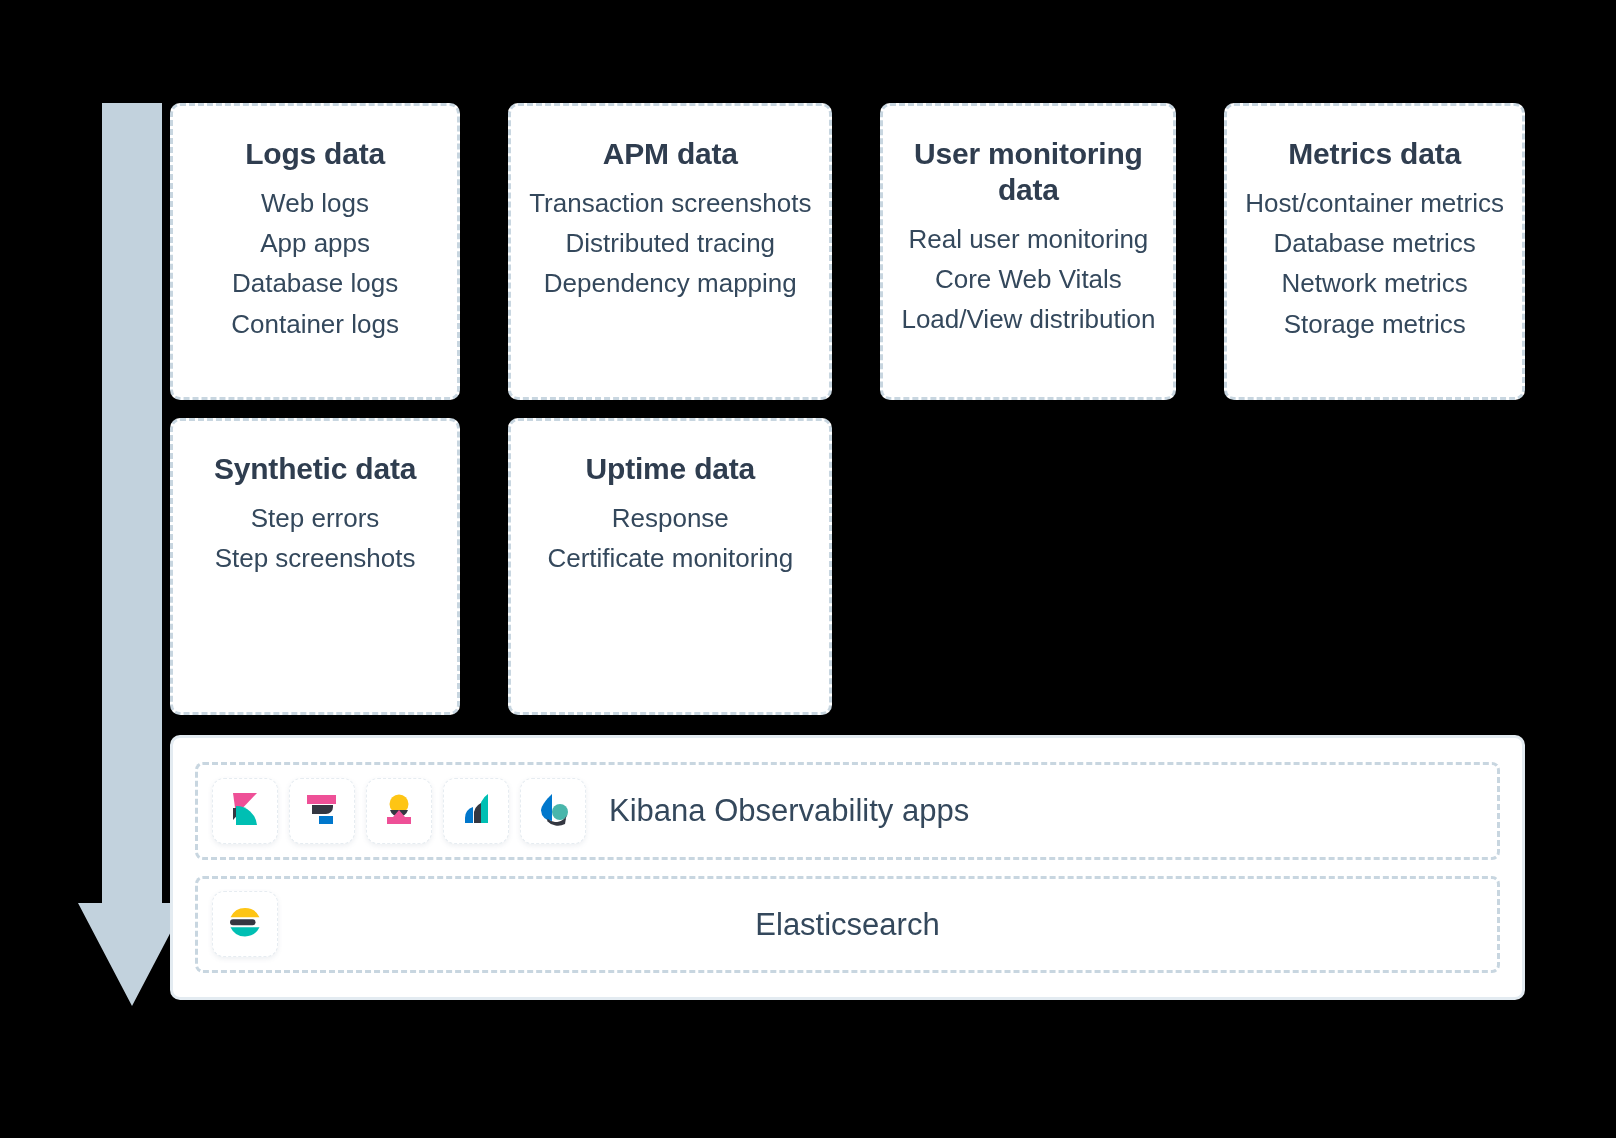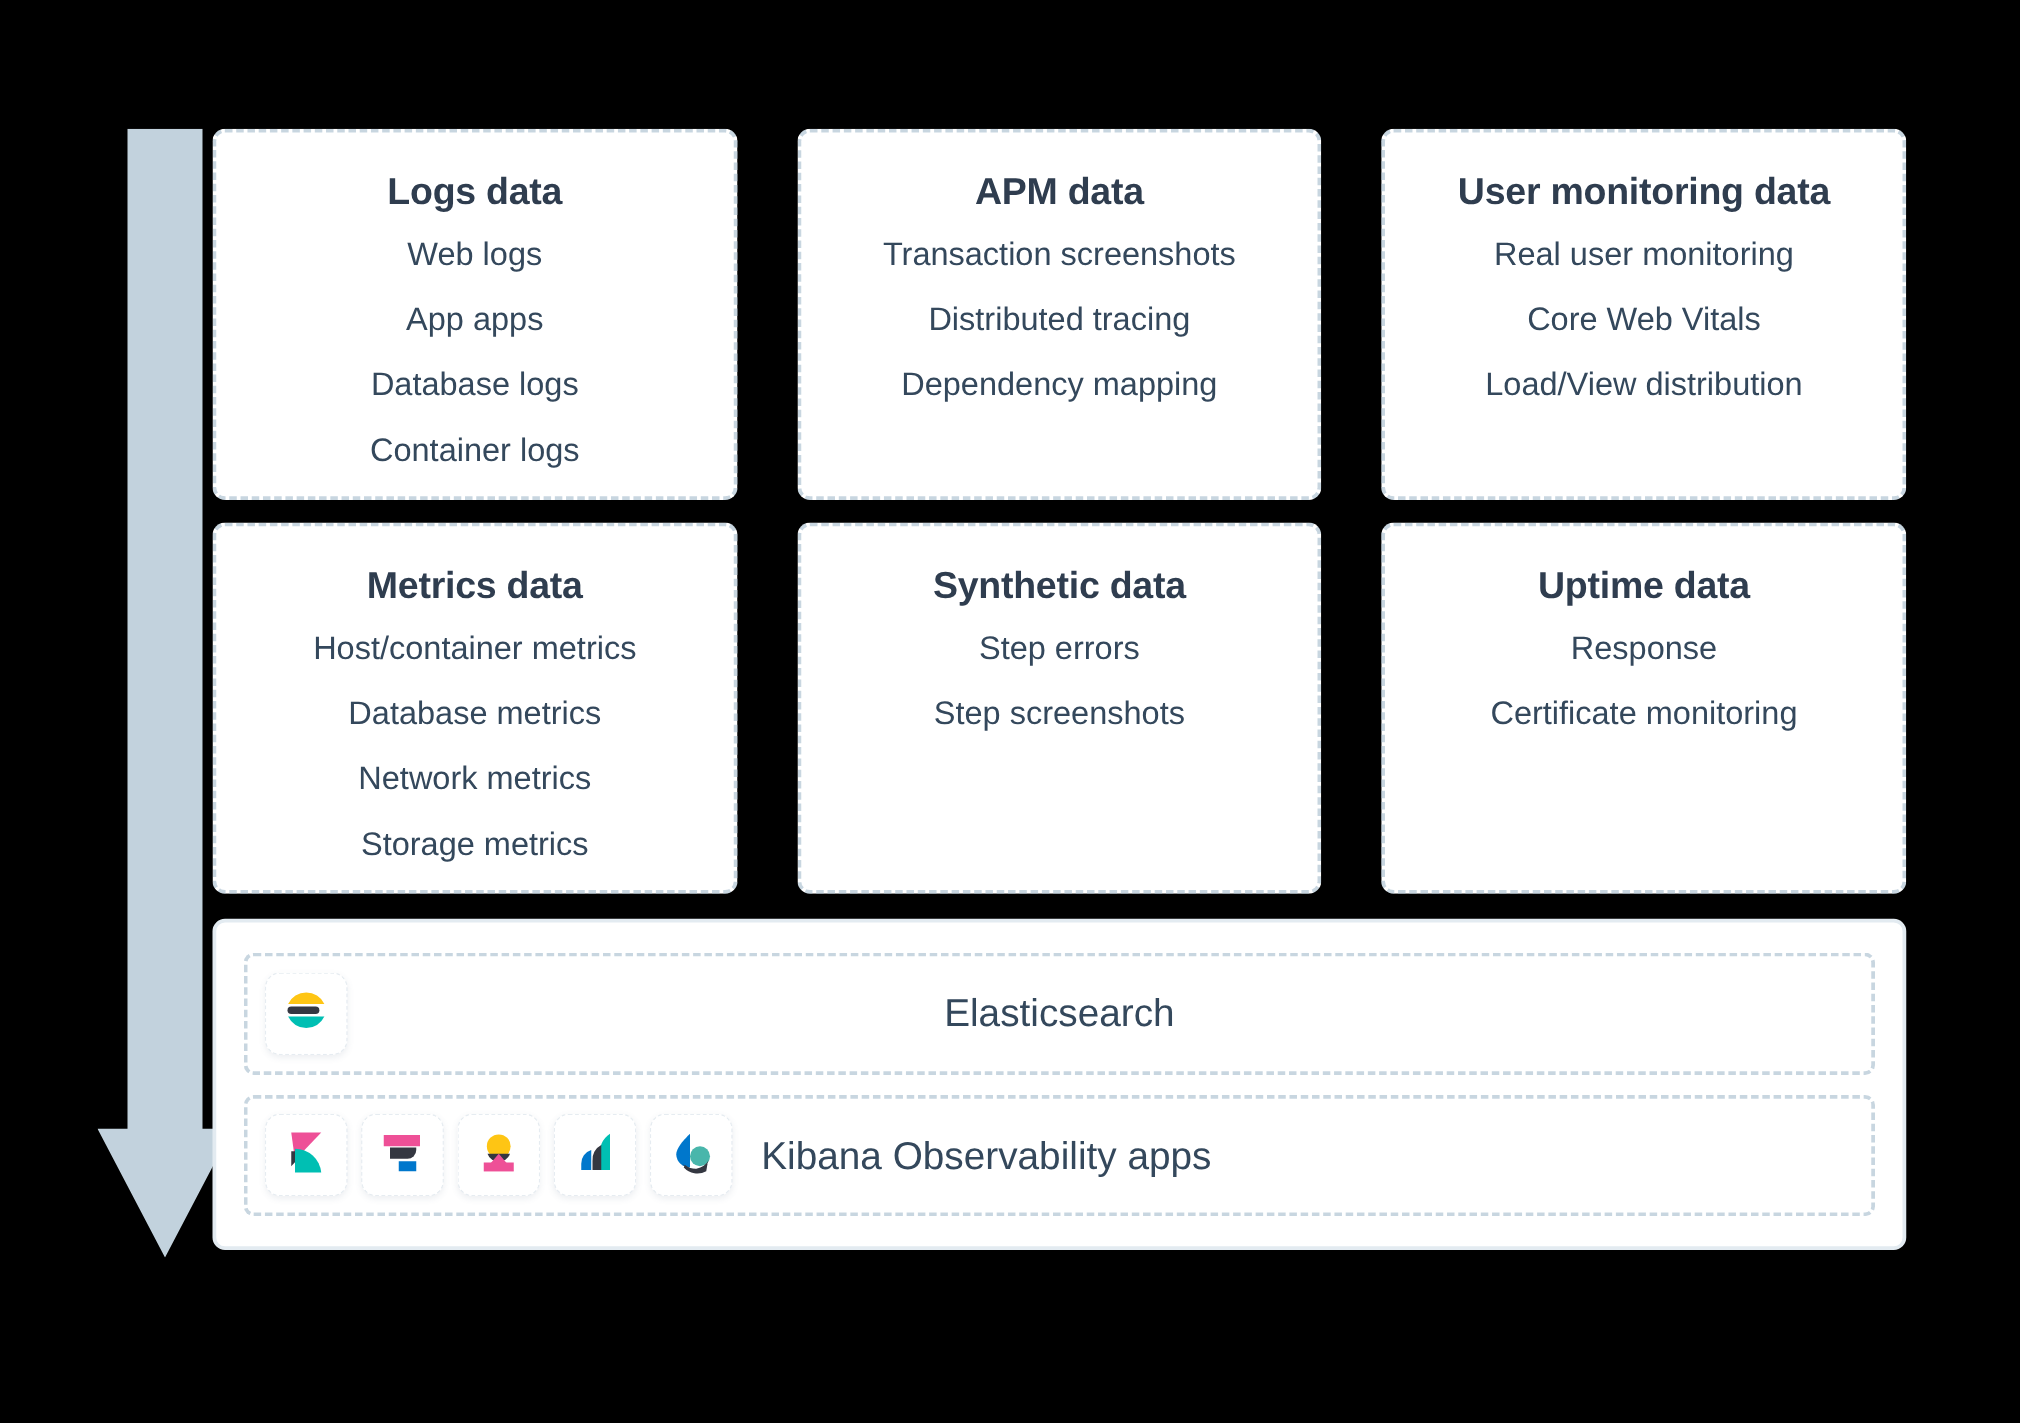--- a/index.html
+++ b/index.html
@@ -31,21 +31,21 @@
   }
 
   
   #card-grid {
     position: absolute;
     left: 170px;
     top: 103px;
     width: 1355px;
     height: 612px;
     display: grid;
-    grid-template-columns: repeat(3, 1fr);
+    grid-template-columns: repeat(4, 1fr);
     grid-template-rows: repeat(2, 1fr);
     column-gap: 48px;
     row-gap: 18px;
   }
 
   .data-card {
     background: #ffffff;
     border: 3px dashed #c8d6e0;
     border-radius: 10px;
     box-sizing: border-box;
@@ -61,21 +61,21 @@
     font-weight: bold;
     color: #2f3d4f;
     letter-spacing: -0.2px;
     margin: 0 0 12px 0;
     line-height: 1.2;
   }
 
   .card-items {
     display: flex;
     flex-direction: column;
-    gap: 14px;
+    gap: 2px;
   }
 
   .card-item {
     font-size: 26px;
     color: #34485c;
     line-height: 1.47;
     white-space: nowrap;
   }
 
   
@@ -207,88 +207,88 @@
       <div class="card-title">Uptime data</div>
       <div class="card-items">
         <div class="card-item">Response</div>
         <div class="card-item">Certificate monitoring</div>
       </div>
     </div>
 
   </div>
 
   <div id="platform-container">
+
+    <div class="platform-row" id="kibana-row">
+      <div class="logo-strip">
+
+        <div class="logo-tile">
+          <span>
+            <svg width="38" height="38" viewBox="0 0 38 38" xmlns="http://www.w3.org/2000/svg">
+              <path d="M7 3 H31 L10 25 Z" fill="#ee5097"></path>
+              <path d="M7 18 L18 18 L7 30 Z" fill="#343741"></path>
+              <path d="M10 35 H31 A21 21 0 0 0 10 16 Z" fill="#00bfb3"></path>
+            </svg>
+          </span>
+        </div>
+
+        <div class="logo-tile">
+          <span>
+            <svg width="38" height="38" viewBox="0 0 38 38" xmlns="http://www.w3.org/2000/svg">
+              <rect x="4" y="5" width="29" height="9" fill="#ee5097"></rect>
+              <path d="M9 15 H30 V17 A7 7 0 0 1 23 24 H9 Z" fill="#343741"></path>
+              <rect x="16" y="26" width="14" height="8" fill="#0077cc"></rect>
+            </svg>
+          </span>
+        </div>
+
+        <div class="logo-tile">
+          <span>
+            <svg width="38" height="38" viewBox="0 0 38 38" xmlns="http://www.w3.org/2000/svg">
+              <circle cx="19" cy="14" r="9.5" fill="#fec514"></circle>
+              <path d="M10 20 A9.5 9.5 0 0 0 28 20 Z" fill="#343741"></path>
+              <path d="M7 34 L19 20 L31 34 Z" fill="#ee5097"></path>
+              <rect x="7" y="27" width="24" height="7" fill="#ee5097"></rect>
+            </svg>
+          </span>
+        </div>
+
+        <div class="logo-tile">
+          <span>
+            <svg width="38" height="38" viewBox="0 0 38 38" xmlns="http://www.w3.org/2000/svg">
+              <path d="M31 4 V33 H23 V22 A18 18 0 0 1 31 4 Z" fill="#00bfb3"></path>
+              <path d="M24 13 V33 H17 V26 A13 13 0 0 1 24 13 Z" fill="#343741"></path>
+              <path d="M16 17 V33 H8 V28 A11 11 0 0 1 16 17 Z" fill="#0077cc"></path>
+            </svg>
+          </span>
+        </div>
+
+        <div class="logo-tile">
+          <span>
+            <svg width="38" height="38" viewBox="0 0 38 38" xmlns="http://www.w3.org/2000/svg">
+              <path d="M18 4 C18 4 7 14 7 20.5 A11 11 0 0 0 18 31 Z" fill="#0077cc"></path>
+              <path d="M26 14 A8 8 0 0 1 26 30 A8 8 0 0 1 26 14 Z" fill="#49b6ab"></path>
+              <path d="M12 28 A13 13 0 0 0 33 25 L30 33 A14 14 0 0 1 12 28 Z" fill="#343741"></path>
+              <path d="M14 29 C20 34 28 33 32 28 L31 34 A15 15 0 0 1 13 31 Z" fill="#343741"></path>
+            </svg>
+          </span>
+        </div>
+
+      </div>
+      <span class="row-label">Kibana Observability apps</span>
+    </div>
 
     <div class="platform-row" id="elasticsearch-row">
       <div class="logo-tile">
         <span>
           <svg width="40" height="40" viewBox="0 0 40 40" xmlns="http://www.w3.org/2000/svg">
             <path d="M5.5 15.2 A16 16 0 0 1 34.5 15.2 Z" fill="#fec514"></path>
             <rect x="5.0" y="17.2" width="25.5" height="6.0" rx="3.0" fill="#343741"></rect>
             <path d="M5.5 25.2 A16 16 0 0 0 34.5 25.2 Z" fill="#00bfb3"></path>
           </svg>
         </span>
       </div>
       <span class="row-label">Elasticsearch</span>
     </div>
 
-    <div class="platform-row" id="kibana-row">
-      <div class="logo-strip">
-
-        <div class="logo-tile">
-          <span>
-            <svg width="38" height="38" viewBox="0 0 38 38" xmlns="http://www.w3.org/2000/svg">
-              <path d="M7 3 H31 L10 25 Z" fill="#ee5097"></path>
-              <path d="M7 18 L18 18 L7 30 Z" fill="#343741"></path>
-              <path d="M10 35 H31 A21 21 0 0 0 10 16 Z" fill="#00bfb3"></path>
-            </svg>
-          </span>
-        </div>
-
-        <div class="logo-tile">
-          <span>
-            <svg width="38" height="38" viewBox="0 0 38 38" xmlns="http://www.w3.org/2000/svg">
-              <rect x="4" y="5" width="29" height="9" fill="#ee5097"></rect>
-              <path d="M9 15 H30 V17 A7 7 0 0 1 23 24 H9 Z" fill="#343741"></path>
-              <rect x="16" y="26" width="14" height="8" fill="#0077cc"></rect>
-            </svg>
-          </span>
-        </div>
-
-        <div class="logo-tile">
-          <span>
-            <svg width="38" height="38" viewBox="0 0 38 38" xmlns="http://www.w3.org/2000/svg">
-              <circle cx="19" cy="14" r="9.5" fill="#fec514"></circle>
-              <path d="M10 20 A9.5 9.5 0 0 0 28 20 Z" fill="#343741"></path>
-              <path d="M7 34 L19 20 L31 34 Z" fill="#ee5097"></path>
-              <rect x="7" y="27" width="24" height="7" fill="#ee5097"></rect>
-            </svg>
-          </span>
-        </div>
-
-        <div class="logo-tile">
-          <span>
-            <svg width="38" height="38" viewBox="0 0 38 38" xmlns="http://www.w3.org/2000/svg">
-              <path d="M31 4 V33 H23 V22 A18 18 0 0 1 31 4 Z" fill="#00bfb3"></path>
-              <path d="M24 13 V33 H17 V26 A13 13 0 0 1 24 13 Z" fill="#343741"></path>
-              <path d="M16 17 V33 H8 V28 A11 11 0 0 1 16 17 Z" fill="#0077cc"></path>
-            </svg>
-          </span>
-        </div>
-
-        <div class="logo-tile">
-          <span>
-            <svg width="38" height="38" viewBox="0 0 38 38" xmlns="http://www.w3.org/2000/svg">
-              <path d="M18 4 C18 4 7 14 7 20.5 A11 11 0 0 0 18 31 Z" fill="#0077cc"></path>
-              <path d="M26 14 A8 8 0 0 1 26 30 A8 8 0 0 1 26 14 Z" fill="#49b6ab"></path>
-              <path d="M12 28 A13 13 0 0 0 33 25 L30 33 A14 14 0 0 1 12 28 Z" fill="#343741"></path>
-              <path d="M14 29 C20 34 28 33 32 28 L31 34 A15 15 0 0 1 13 31 Z" fill="#343741"></path>
-            </svg>
-          </span>
-        </div>
-
-      </div>
-      <span class="row-label">Kibana Observability apps</span>
-    </div>
-
   </div>
 
 </div>
 
 </body></html>

